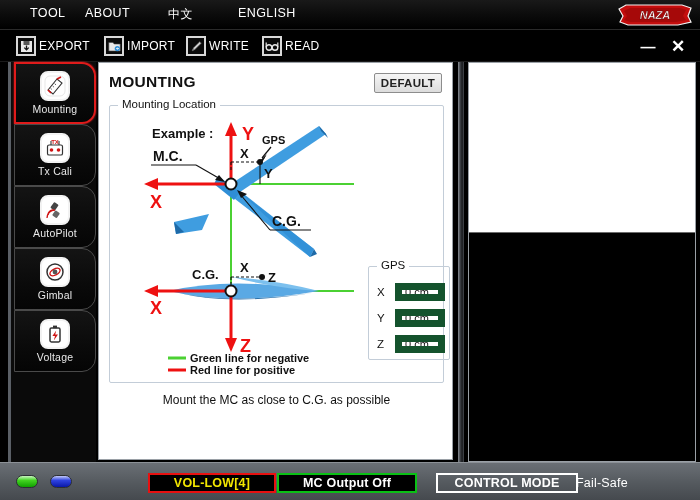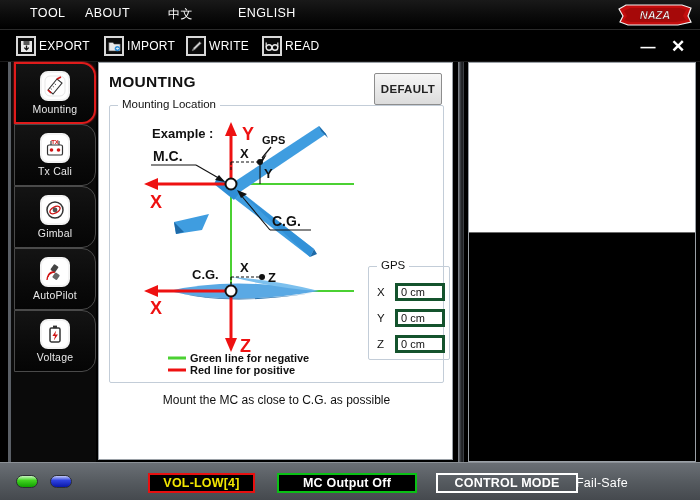--- a/index.html
+++ b/index.html
@@ -135,21 +135,21 @@
     background: #ffffff;
     border: 1px solid #9aa0a6;
   }
   .panel-title {
     position: absolute; left: 10px; top: 10px;
     font-size: 15.5px; font-weight: bold; color: #111;
     letter-spacing: 0.3px;
   }
   .default-btn {
     position: absolute; right: 10px; top: 10px;
-    width: 68px; height: 32px;
+    width: 68px; height: 20px;
     background: linear-gradient(to bottom,#f6f6f6,#dcdcdc);
     border: 1px solid #8d8d8d;
     border-radius: 2px;
     font-size: 11.5px; font-weight: bold; color: #222;
     display: flex; align-items: center; justify-content: center;
     cursor: pointer;
     letter-spacing: 0.3px;
   }
 
   .fieldset {
@@ -176,21 +176,21 @@
   .gps-row {
     position: absolute; left: 8px;
     display: flex; align-items: center;
   }
   .gps-row .ax {
     width: 18px;
     font-size: 11.5px; color: #111;
   }
   .gps-row input {
     width: 50px; height: 18px;
-    border: 3px solid #14532d;
+    border: 7px solid #14532d;
     background: #fff;
     font-family: "Liberation Sans", sans-serif;
     font-size: 11px;
     color: #111;
     padding: 0 3px;
     outline: none;
   }
   .gps-x { top: 16px; }
   .gps-y { top: 42px; }
   .gps-z { top: 68px; }
@@ -246,21 +246,21 @@
 
   .sb-badge {
     position: absolute; top: 10px;
     height: 20px;
     display: flex; align-items: center; justify-content: center;
     font-size: 12.5px; font-weight: bold;
     letter-spacing: 0.2px;
     white-space: nowrap;
   }
   .sb-vol {
-    left: 148px; width: 107px;
+    left: 148px; width: 128px;
     background: #000; color: #f3e600;
     border: 2px solid #e81010;
   }
   .sb-mc {
     left: 277px; width: 140px;
     background: #000; color: #ffffff;
     border: 2px solid #0ac015;
   }
   .sb-cm {
     left: 436px; width: 142px;
@@ -372,39 +372,39 @@
             <text x="12" y="8" font-family="Liberation Sans, sans-serif" font-size="6" font-weight="bold" fill="#d01414" text-anchor="middle">TX</text>
           </svg>
         </span>
         <span class="side-lbl">Tx Cali</span>
       </div>
 
       <div class="side-item">
         <span class="side-ico">
           <svg width="24" height="24" viewBox="0 0 24 24">
             <rect x="2" y="2" width="20" height="20" rx="5" fill="#fff"></rect>
-            <circle cx="12" cy="12" r="8" fill="none" stroke="#333" stroke-width="1.5"></circle>
-            <ellipse cx="12" cy="12" rx="5.5" ry="3" fill="none" stroke="#d01414" stroke-width="1.4" transform="rotate(-28 12 12)"></ellipse>
-            <circle cx="12" cy="12" r="2.4" fill="#555"></circle>
-          </svg>
-        </span>
-        <span class="side-lbl">Gimbal</span>
-      </div>
-
-      <div class="side-item">
-        <span class="side-ico">
-          <svg width="24" height="24" viewBox="0 0 24 24">
-            <rect x="2" y="2" width="20" height="20" rx="5" fill="#fff"></rect>
             <rect x="9" y="5" width="5.5" height="7" rx="1" fill="#444" transform="rotate(35 12 8)"></rect>
             <rect x="11" y="13" width="5.5" height="6" rx="1" fill="#666" transform="rotate(35 13 15)"></rect>
             <path d="M5 17 a5 5 0 0 1 5 -5" fill="none" stroke="#d01414" stroke-width="1.3"></path>
             <path d="M4 20 a8 8 0 0 1 8 -8" fill="none" stroke="#d01414" stroke-width="1.3"></path>
           </svg>
         </span>
         <span class="side-lbl">AutoPilot</span>
+      </div>
+
+      <div class="side-item">
+        <span class="side-ico">
+          <svg width="24" height="24" viewBox="0 0 24 24">
+            <rect x="2" y="2" width="20" height="20" rx="5" fill="#fff"></rect>
+            <circle cx="12" cy="12" r="8" fill="none" stroke="#333" stroke-width="1.5"></circle>
+            <ellipse cx="12" cy="12" rx="5.5" ry="3" fill="none" stroke="#d01414" stroke-width="1.4" transform="rotate(-28 12 12)"></ellipse>
+            <circle cx="12" cy="12" r="2.4" fill="#555"></circle>
+          </svg>
+        </span>
+        <span class="side-lbl">Gimbal</span>
       </div>
 
       <div class="side-item">
         <span class="side-ico">
           <svg width="24" height="24" viewBox="0 0 24 24">
             <rect x="2" y="2" width="20" height="20" rx="5" fill="#fff"></rect>
             <rect x="7" y="6" width="10" height="14" rx="1.4" fill="none" stroke="#333" stroke-width="1.5"></rect>
             <rect x="10" y="3.6" width="4" height="2.6" fill="#333"></rect>
             <path d="M13.2 8.5 L9.4 14 L12 14 L10.8 18.6 L15 12.6 L12.2 12.6 Z" fill="#d01414"></path>
           </svg>

